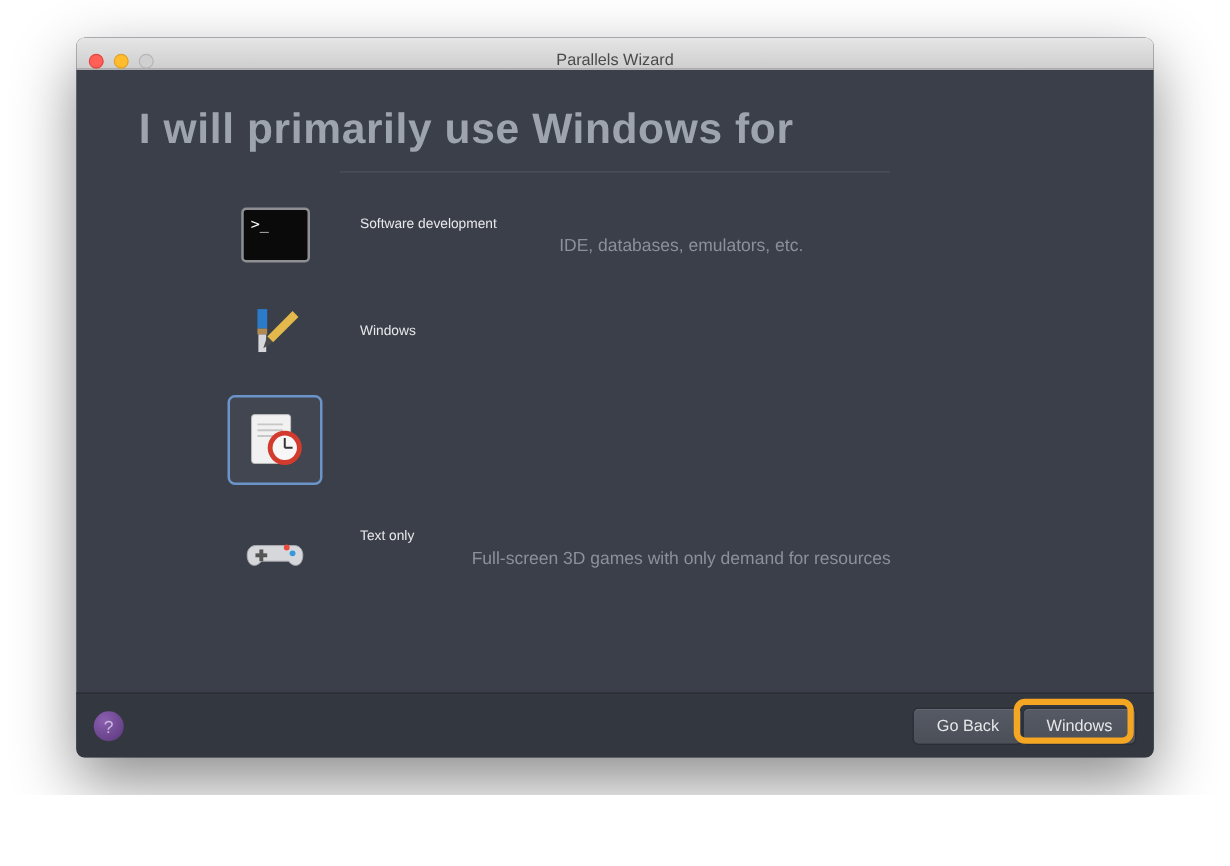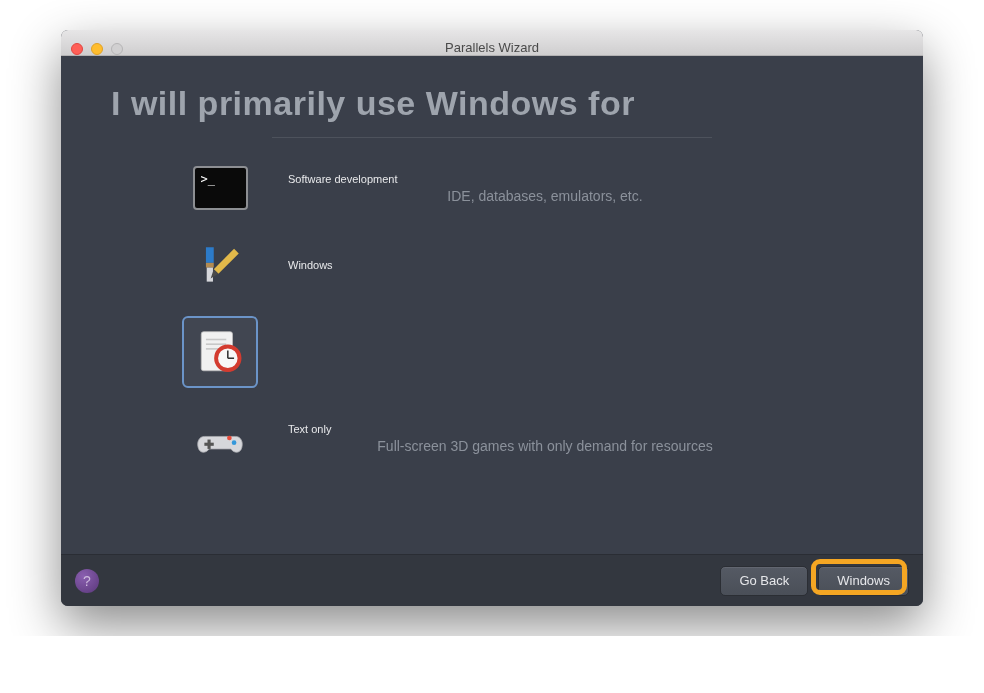--- a/index.html
+++ b/index.html
@@ -122,21 +122,21 @@
     border-radius: 50%;
     background: radial-gradient(circle at 35% 30%, #8a5fb0, #5a377a);
     color: #cdb9dd;
     font-size: 14px;
     display:flex; align-items:center; justify-content:center;
     cursor: pointer;
   }
   .footer-buttons {
     margin-left: auto;
     display: flex;
-    gap: 10px;
+    gap: 0;
     align-items: center;
   }
   .btn {
     background: linear-gradient(#555a64, #4a4f58);
     color: #e6e7ea;
     border: 1px solid #2b2e34;
     border-radius: 5px;
     height: 30px;
     padding: 0 18px;
     font-size: 13px;

